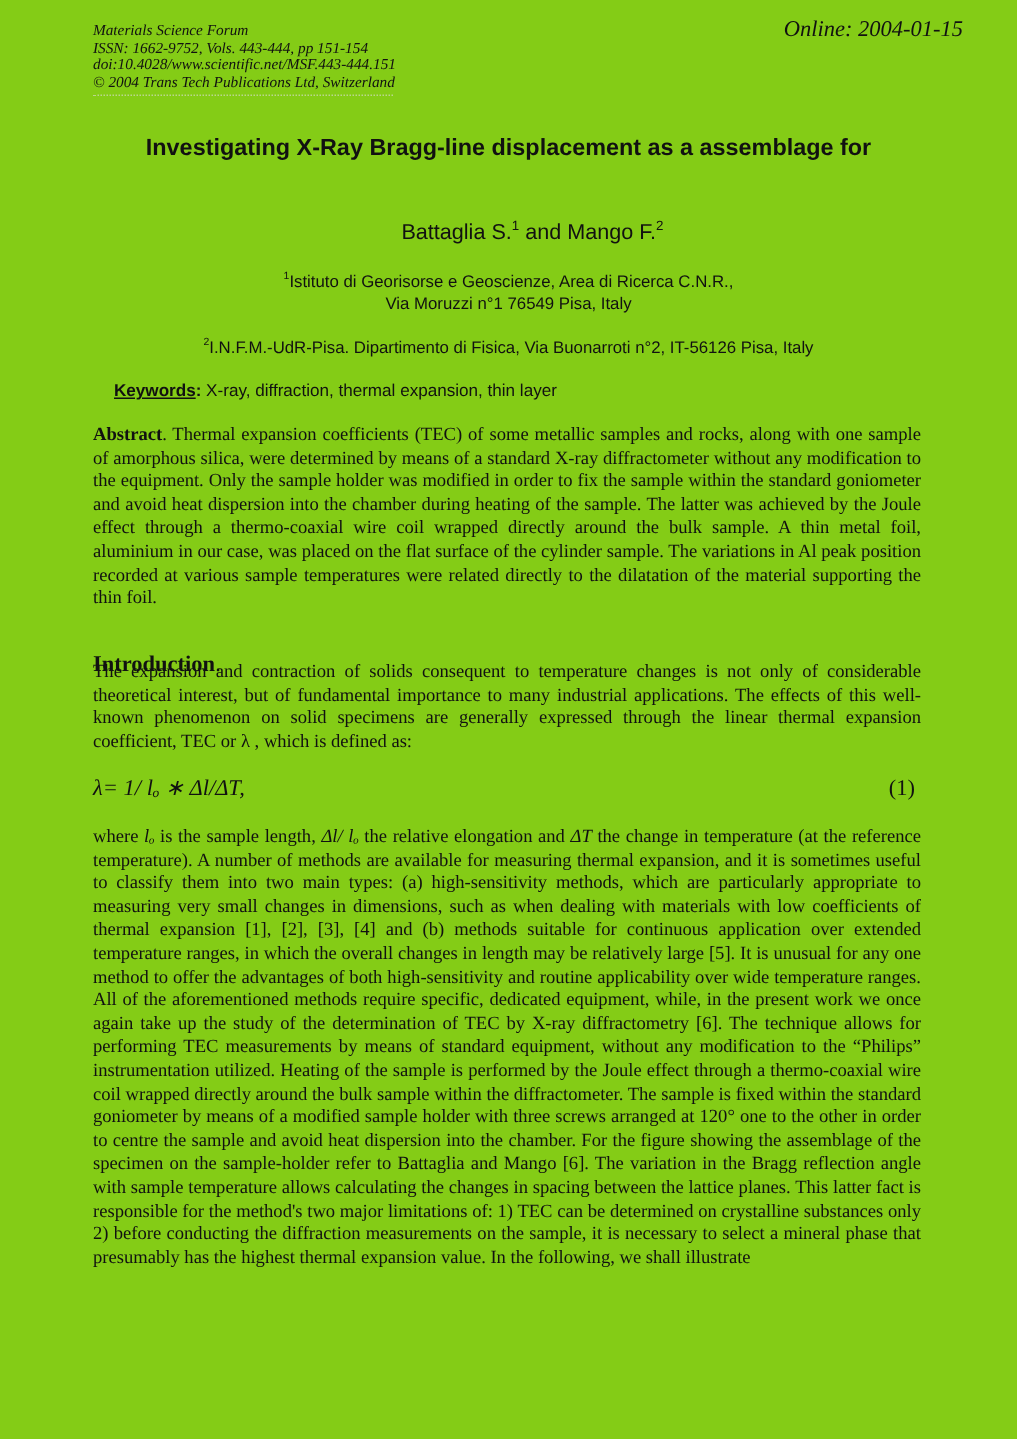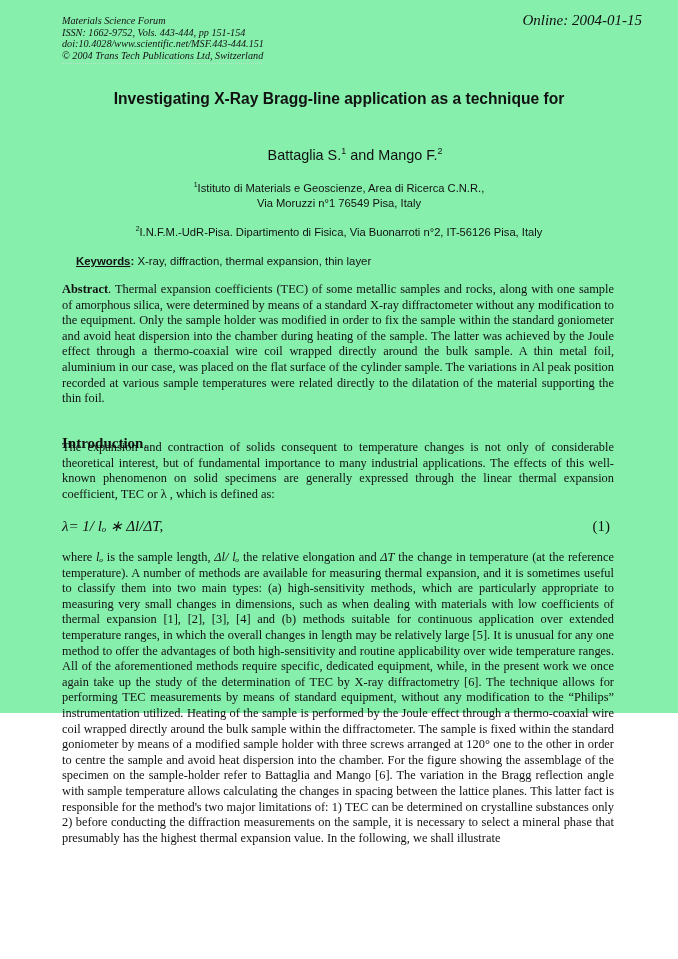--- a/index.html
+++ b/index.html
@@ -1,17 +1,17 @@
 <!DOCTYPE html>
 <html><head>
   <meta charset="utf-8">
   <style>
     html, body { margin: 0; padding: 0; background: #ffffff; }
     body { width: 678px; height: 959px; position: relative; overflow: hidden; color: #000; }
-    .page { position: absolute; left: 0; top: 0; width: 678px; height: 713px; background: #86efac; }
+    .page { position: absolute; left: 0; top: 0; width: 678px; height: 959px; background: #84cc16; }
     .hdr { position: absolute; left: 62px; top: 15px; font-family: "Liberation Serif", serif; font-style: italic; font-size: 10.2px; line-height: 11.6px; color: #111; }
     .hdr div { white-space: nowrap; }
     .hdr-right { position: absolute; right: 36px; top: 15px; font-family: "Liberation Serif", serif; font-style: italic; font-size: 15px; line-height: 11.6px; color: #111; }
     .hdr-faint { position: absolute; left: 62px; top: 63px; width: 200px; height: 3px; border-top: 1px dotted #ddd; opacity: 0.6; }
     .title { position: absolute; left: 40px; width: 598px; top: 89px; text-align: center; font-family: "Liberation Sans", sans-serif; font-weight: bold; font-size: 15.6px; line-height: 19px; color: #111; }
     .authors { position: absolute; left: 0; width: 678px; top: 146px; text-align: center; font-family: "Liberation Sans", sans-serif; font-size: 14.4px; line-height: 18px; color: #111; padding-left: 16px; }
     .authors sup, .aff sup { font-size: 0.62em; vertical-align: super; line-height: 0; }
     .aff { position: absolute; left: 0; width: 678px; text-align: center; font-family: "Liberation Sans", sans-serif; font-size: 11.2px; line-height: 14.6px; color: #111; }
     .aff1 { top: 181px; }
     .aff2 { top: 225px; }
@@ -37,29 +37,29 @@
   <div class="hdr">
     <div>Materials Science Forum</div>
     <div>ISSN: 1662-9752, Vols. 443-444, pp 151-154</div>
     <div>doi:10.4028/www.scientific.net/MSF.443-444.151</div>
     <div>© 2004 Trans Tech Publications Ltd, Switzerland</div>
   </div>
   <div class="hdr-right">Online: 2004-01-15</div>
   <div class="hdr-faint"></div>
 
   <div class="title">
-    <div>Investigating X-Ray Bragg-line application as a  technique for</div>
+    <div>Investigating X-Ray Bragg-line displacement as a  assemblage for</div>
   </div>
 
   <div class="authors">
     <span>Battaglia S.</span><sup>1</sup><span style="white-space:pre"> and </span><span>Mango F.</span><sup>2</sup>
   </div>
 
   <div class="aff aff1">
-    <div><sup>1</sup><span>Istituto di Materials e Geoscienze, Area di Ricerca C.N.R.,</span></div>
+    <div><sup>1</sup><span>Istituto di Georisorse e Geoscienze, Area di Ricerca C.N.R.,</span></div>
     <div>Via Moruzzi n°1 76549 Pisa, Italy</div>
   </div>
 
   <div class="aff aff2">
     <div><sup>2</sup><span>I.N.F.M.-UdR-Pisa. Dipartimento di Fisica, Via Buonarroti n°2, IT-56126 Pisa, Italy</span></div>
   </div>
 
   <div class="keywords">
     <span class="kw-label">Keywords</span><b>:</b><span style="white-space:pre"> X-ray, diffraction, thermal expansion, thin layer</span>
   </div>

